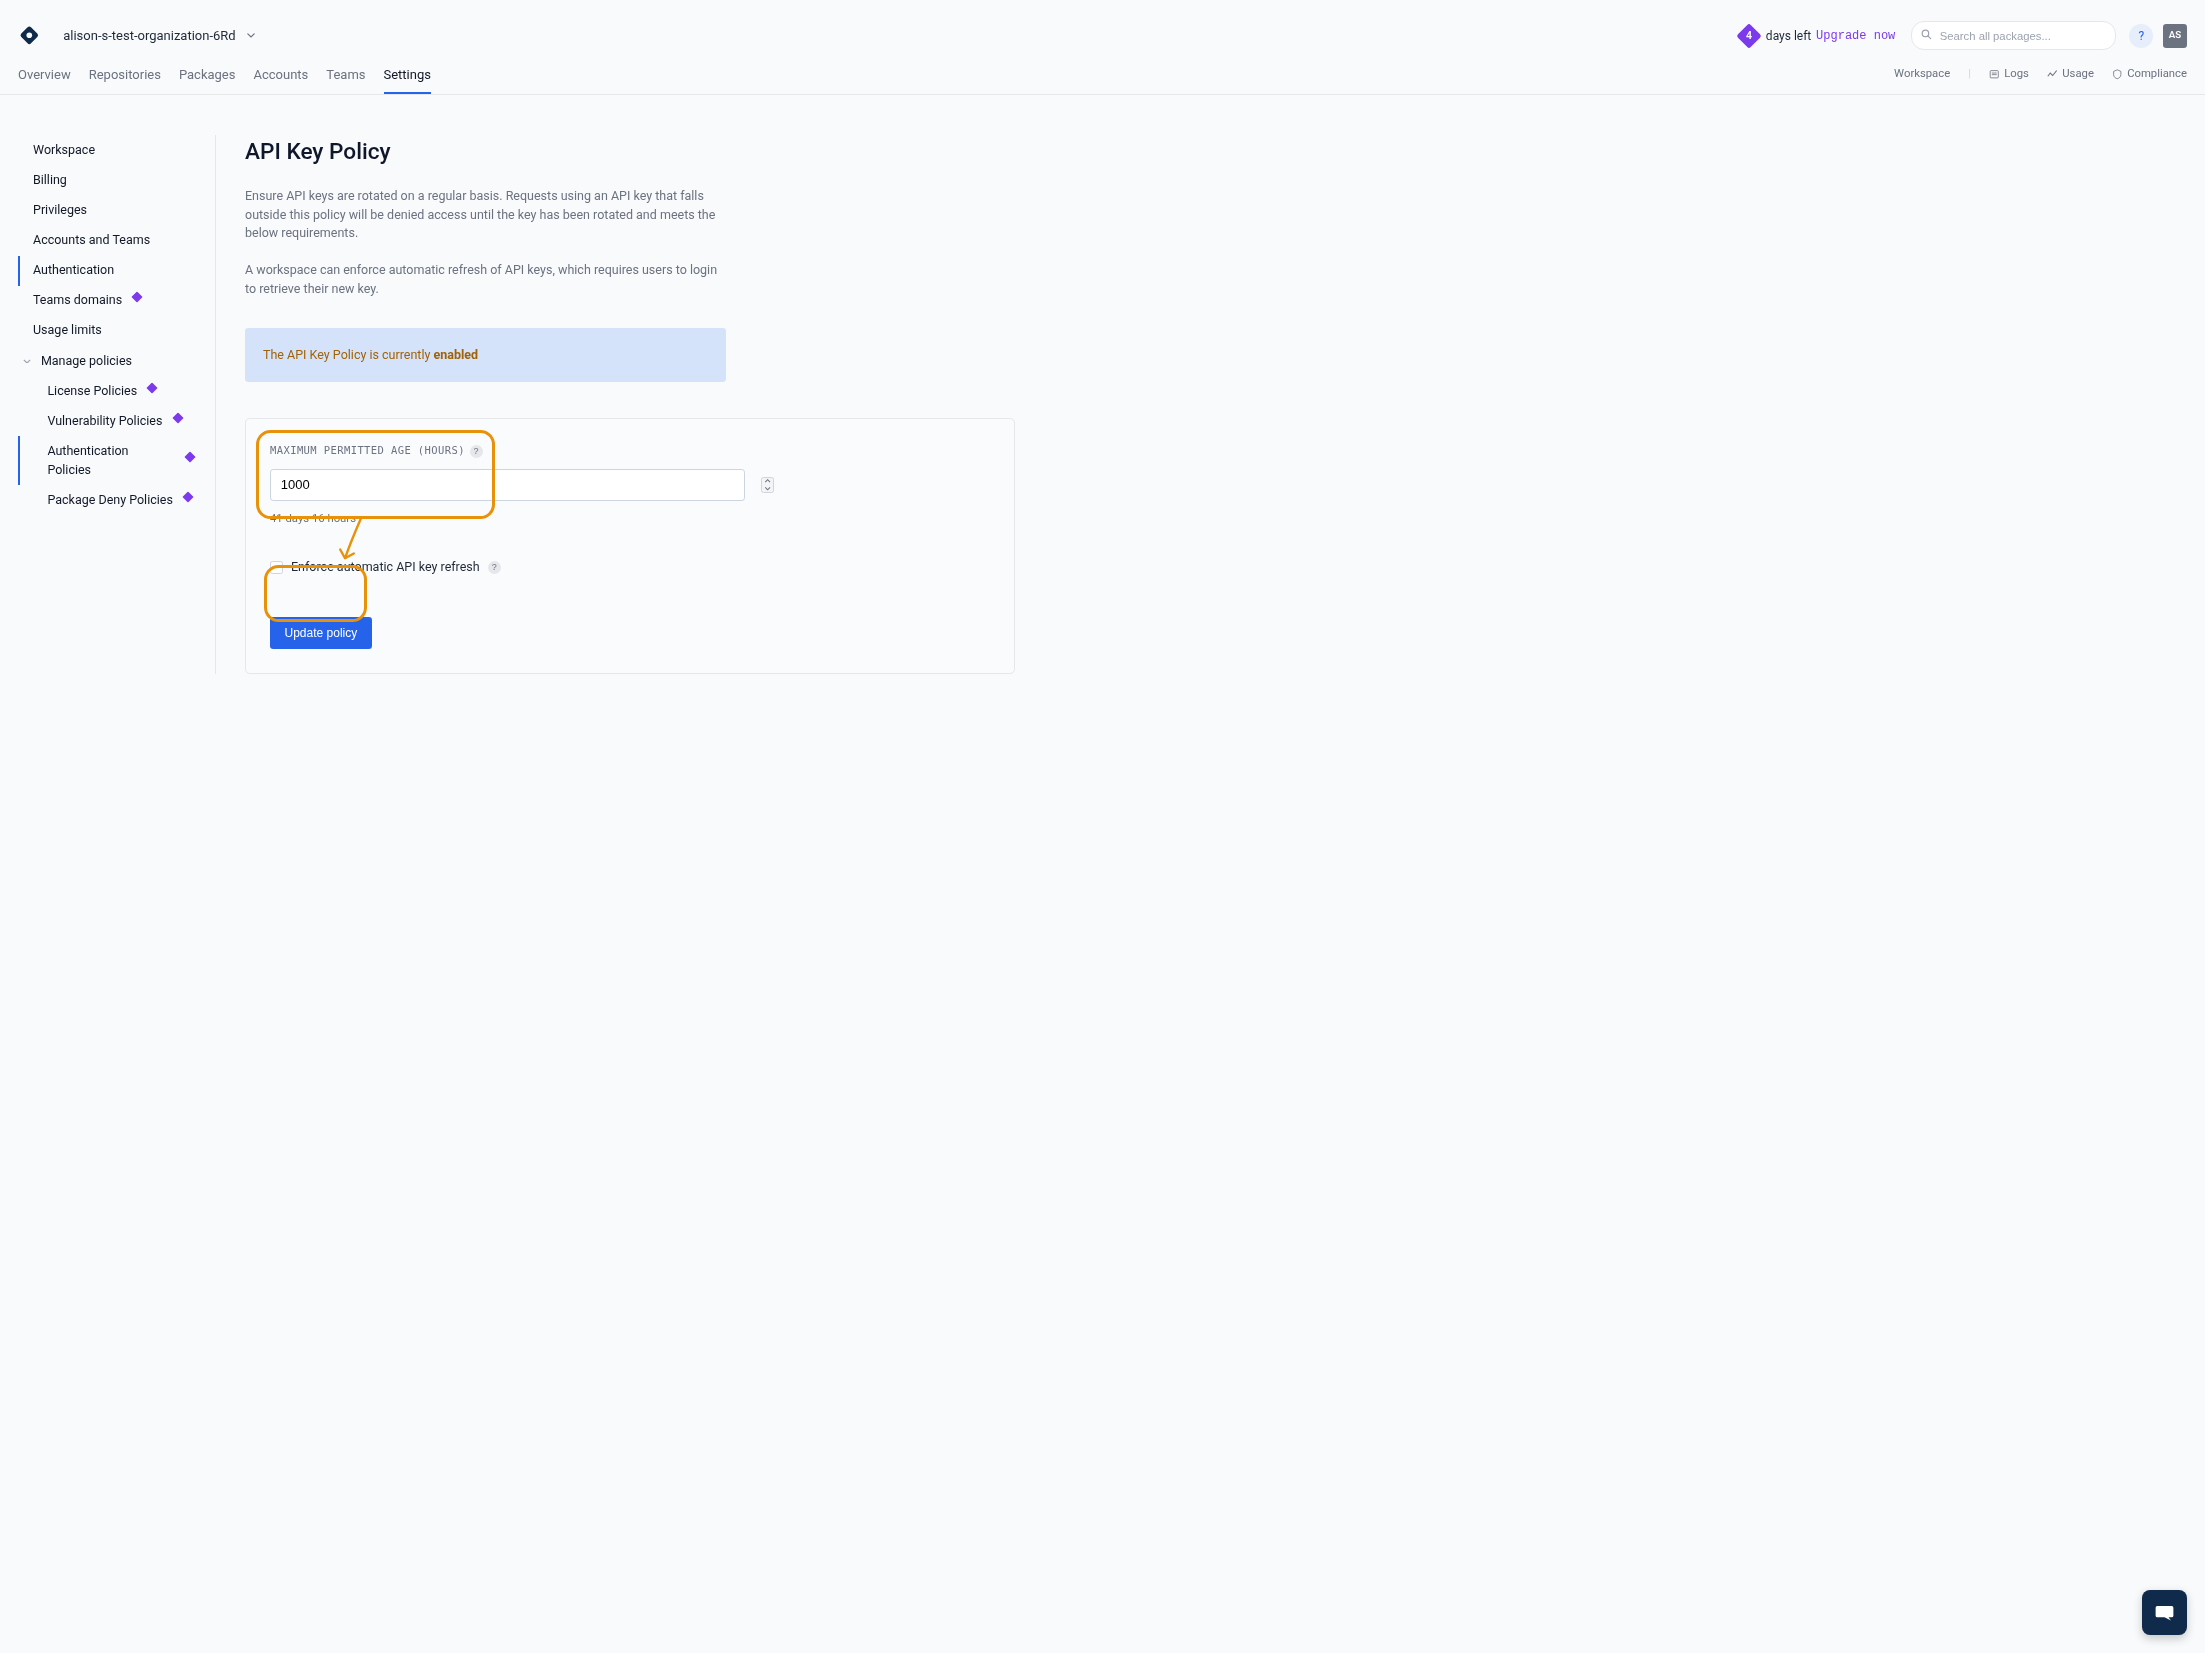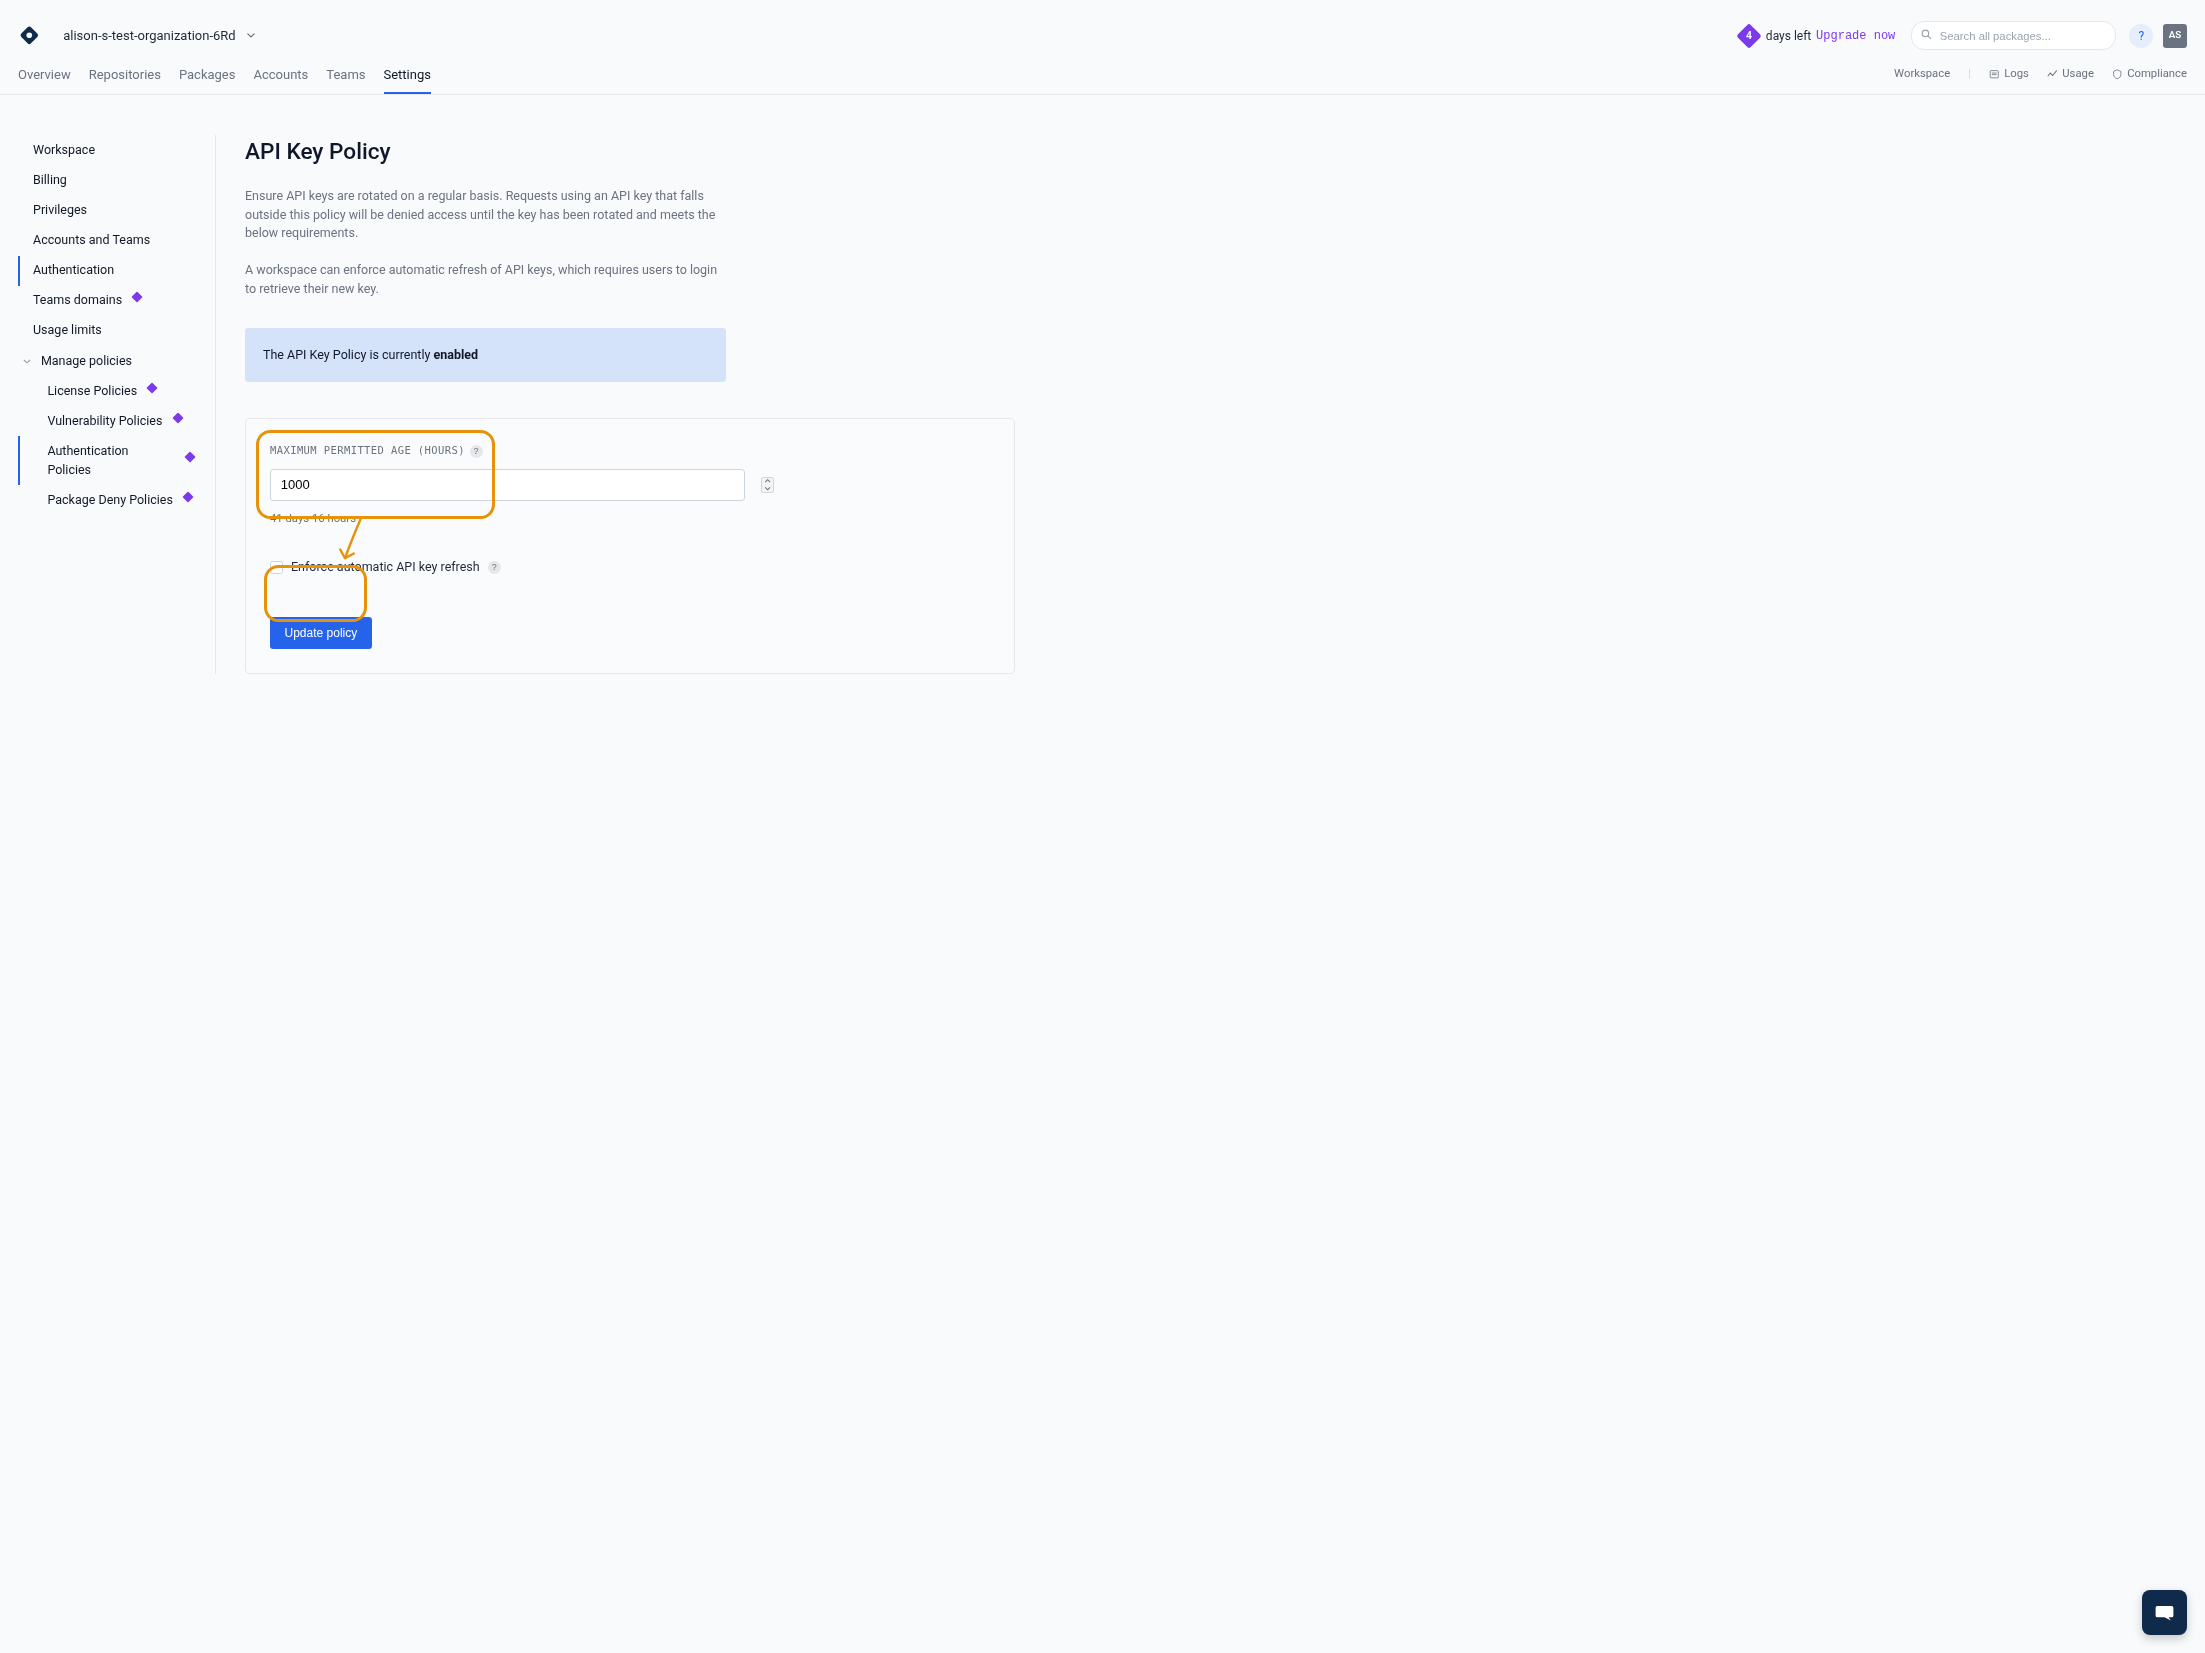--- a/index.html
+++ b/index.html
@@ -199,21 +199,21 @@
       margin-bottom: 18px;
     }
     .page-desc {
       color: #6b7280;
       font-size: 12.5px;
       margin-bottom: 18px;
       max-width: 484px;
     }
     .info-banner {
       background: #d5e3fa;
-      color: #0f172a;
+      color: #a16207;
       padding: 18px;
       border-radius: 3.2px;
       margin-top: 29px;
       font-size: 12.5px;
       width: 481px;
     }
     .form-card {
       border: 0.8px solid #e5e7eb;
       border-radius: 4.8px;
       padding: 24px;

